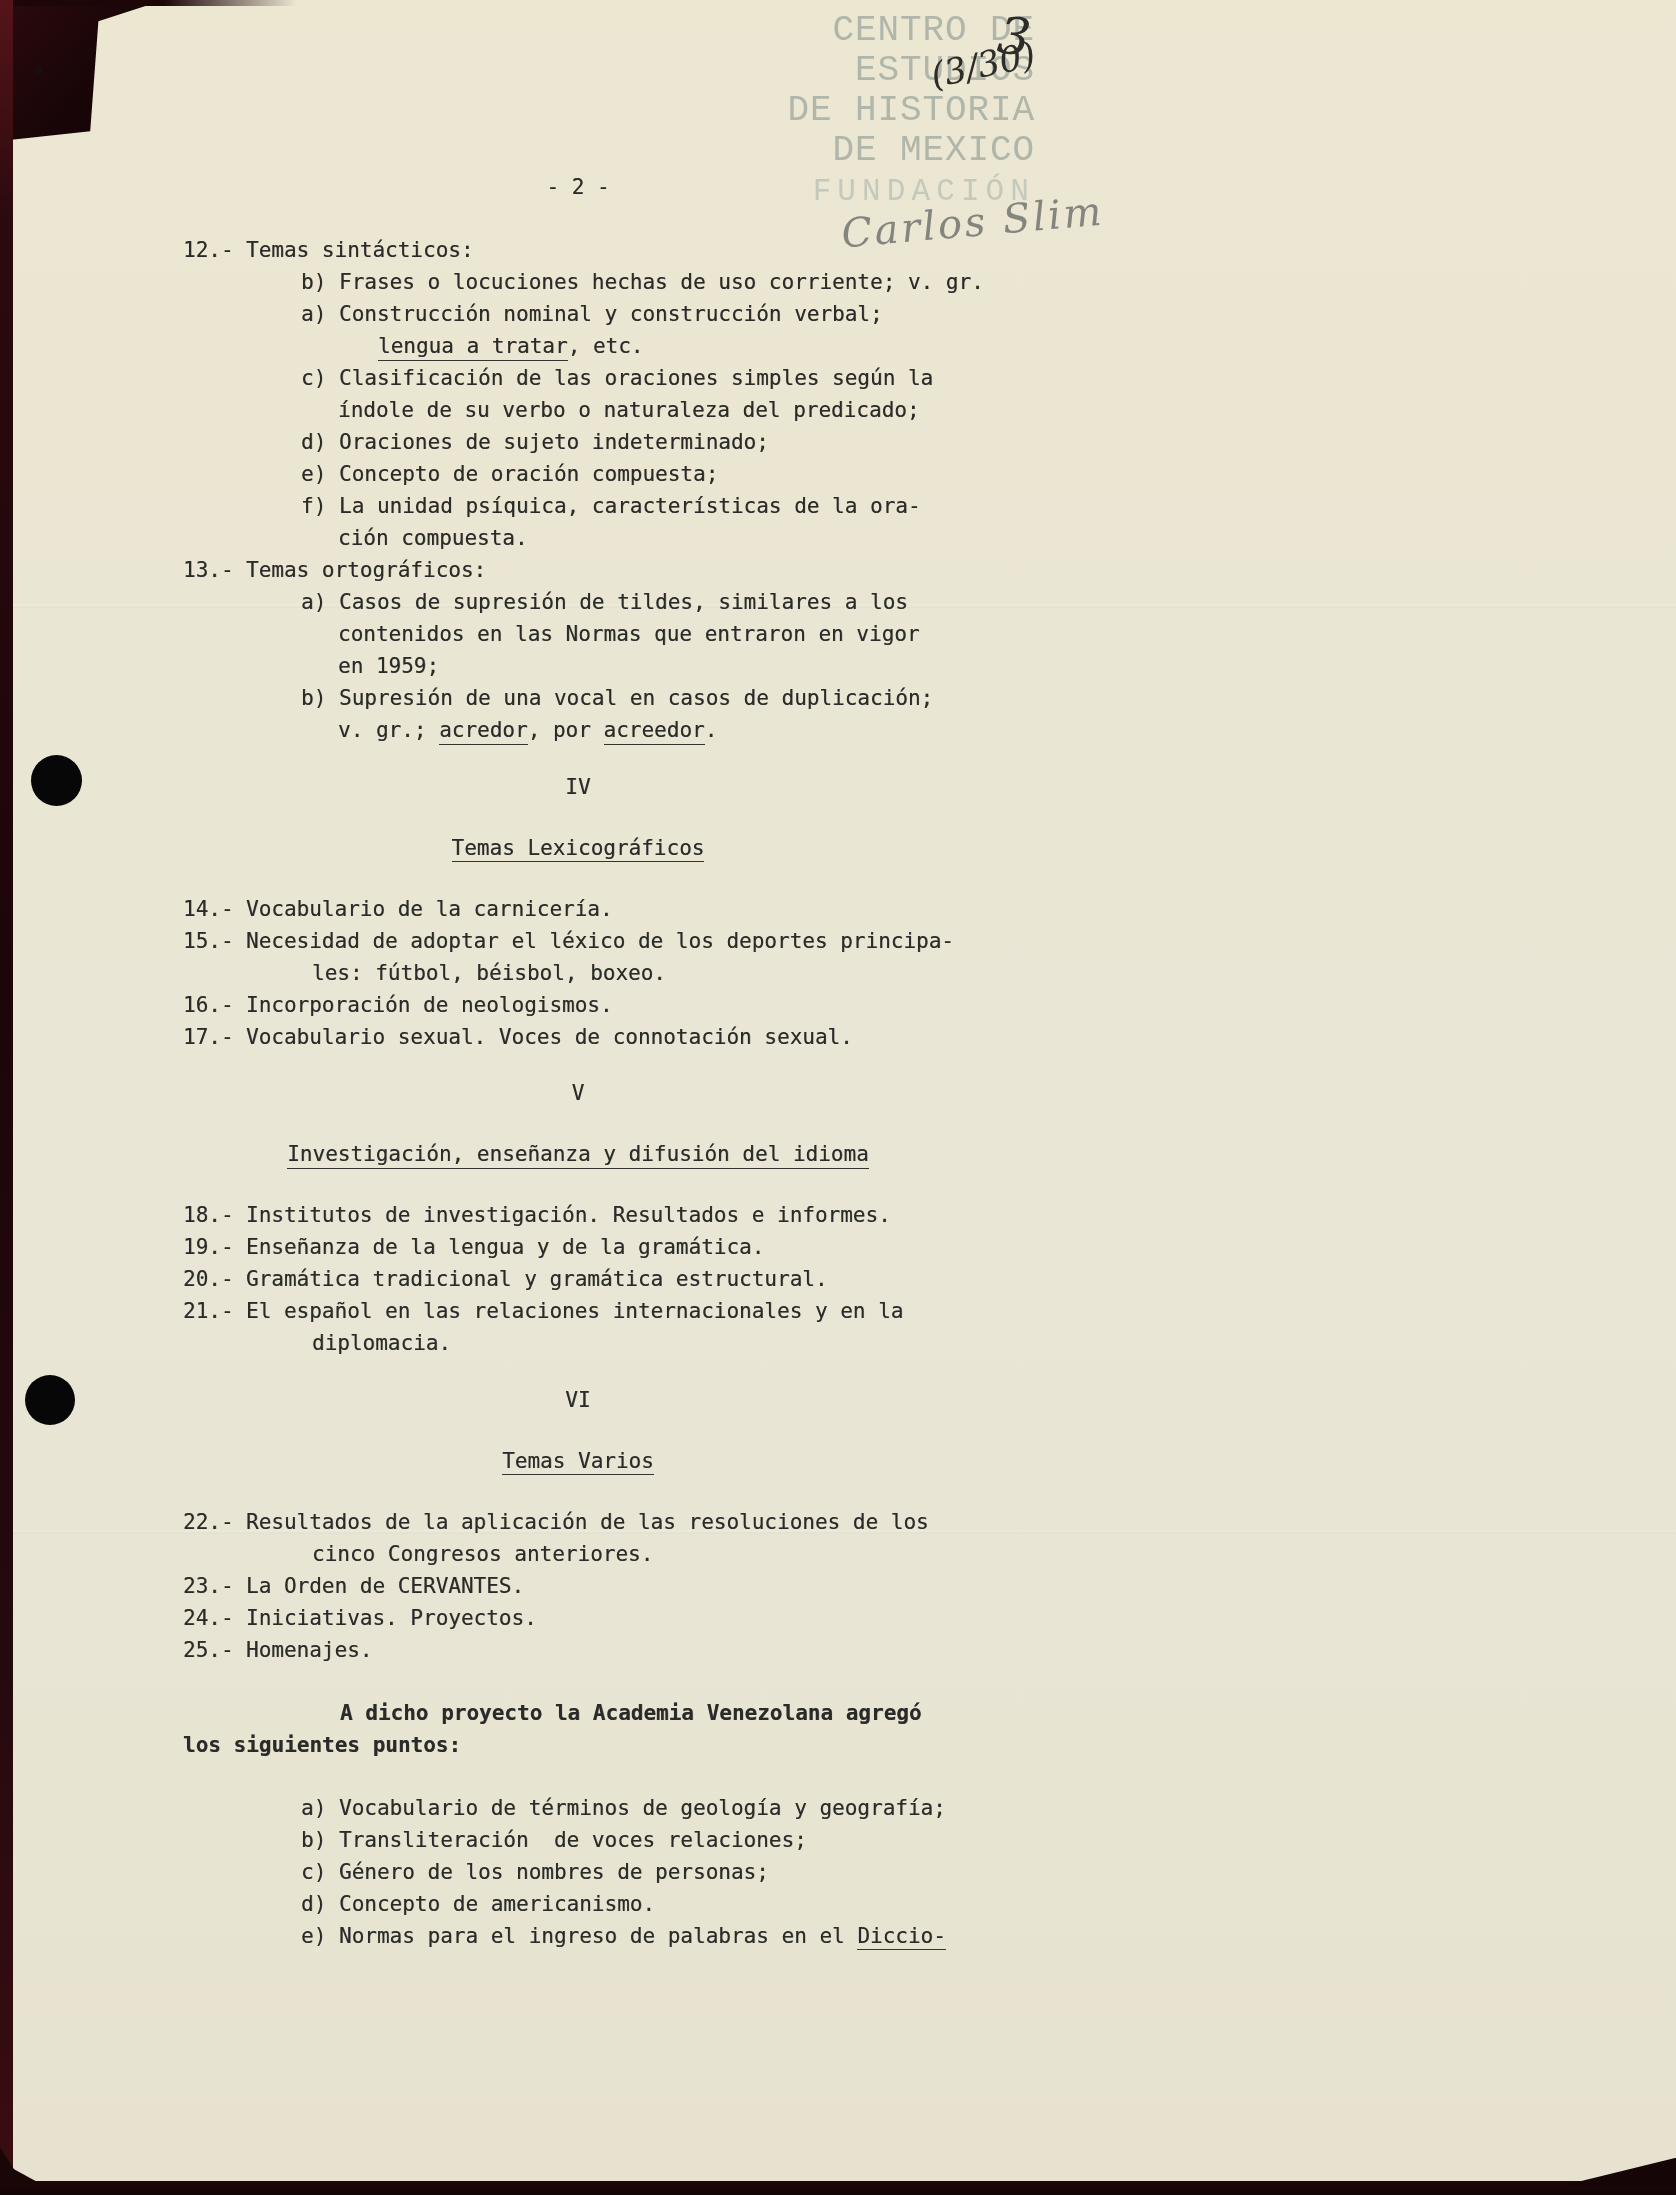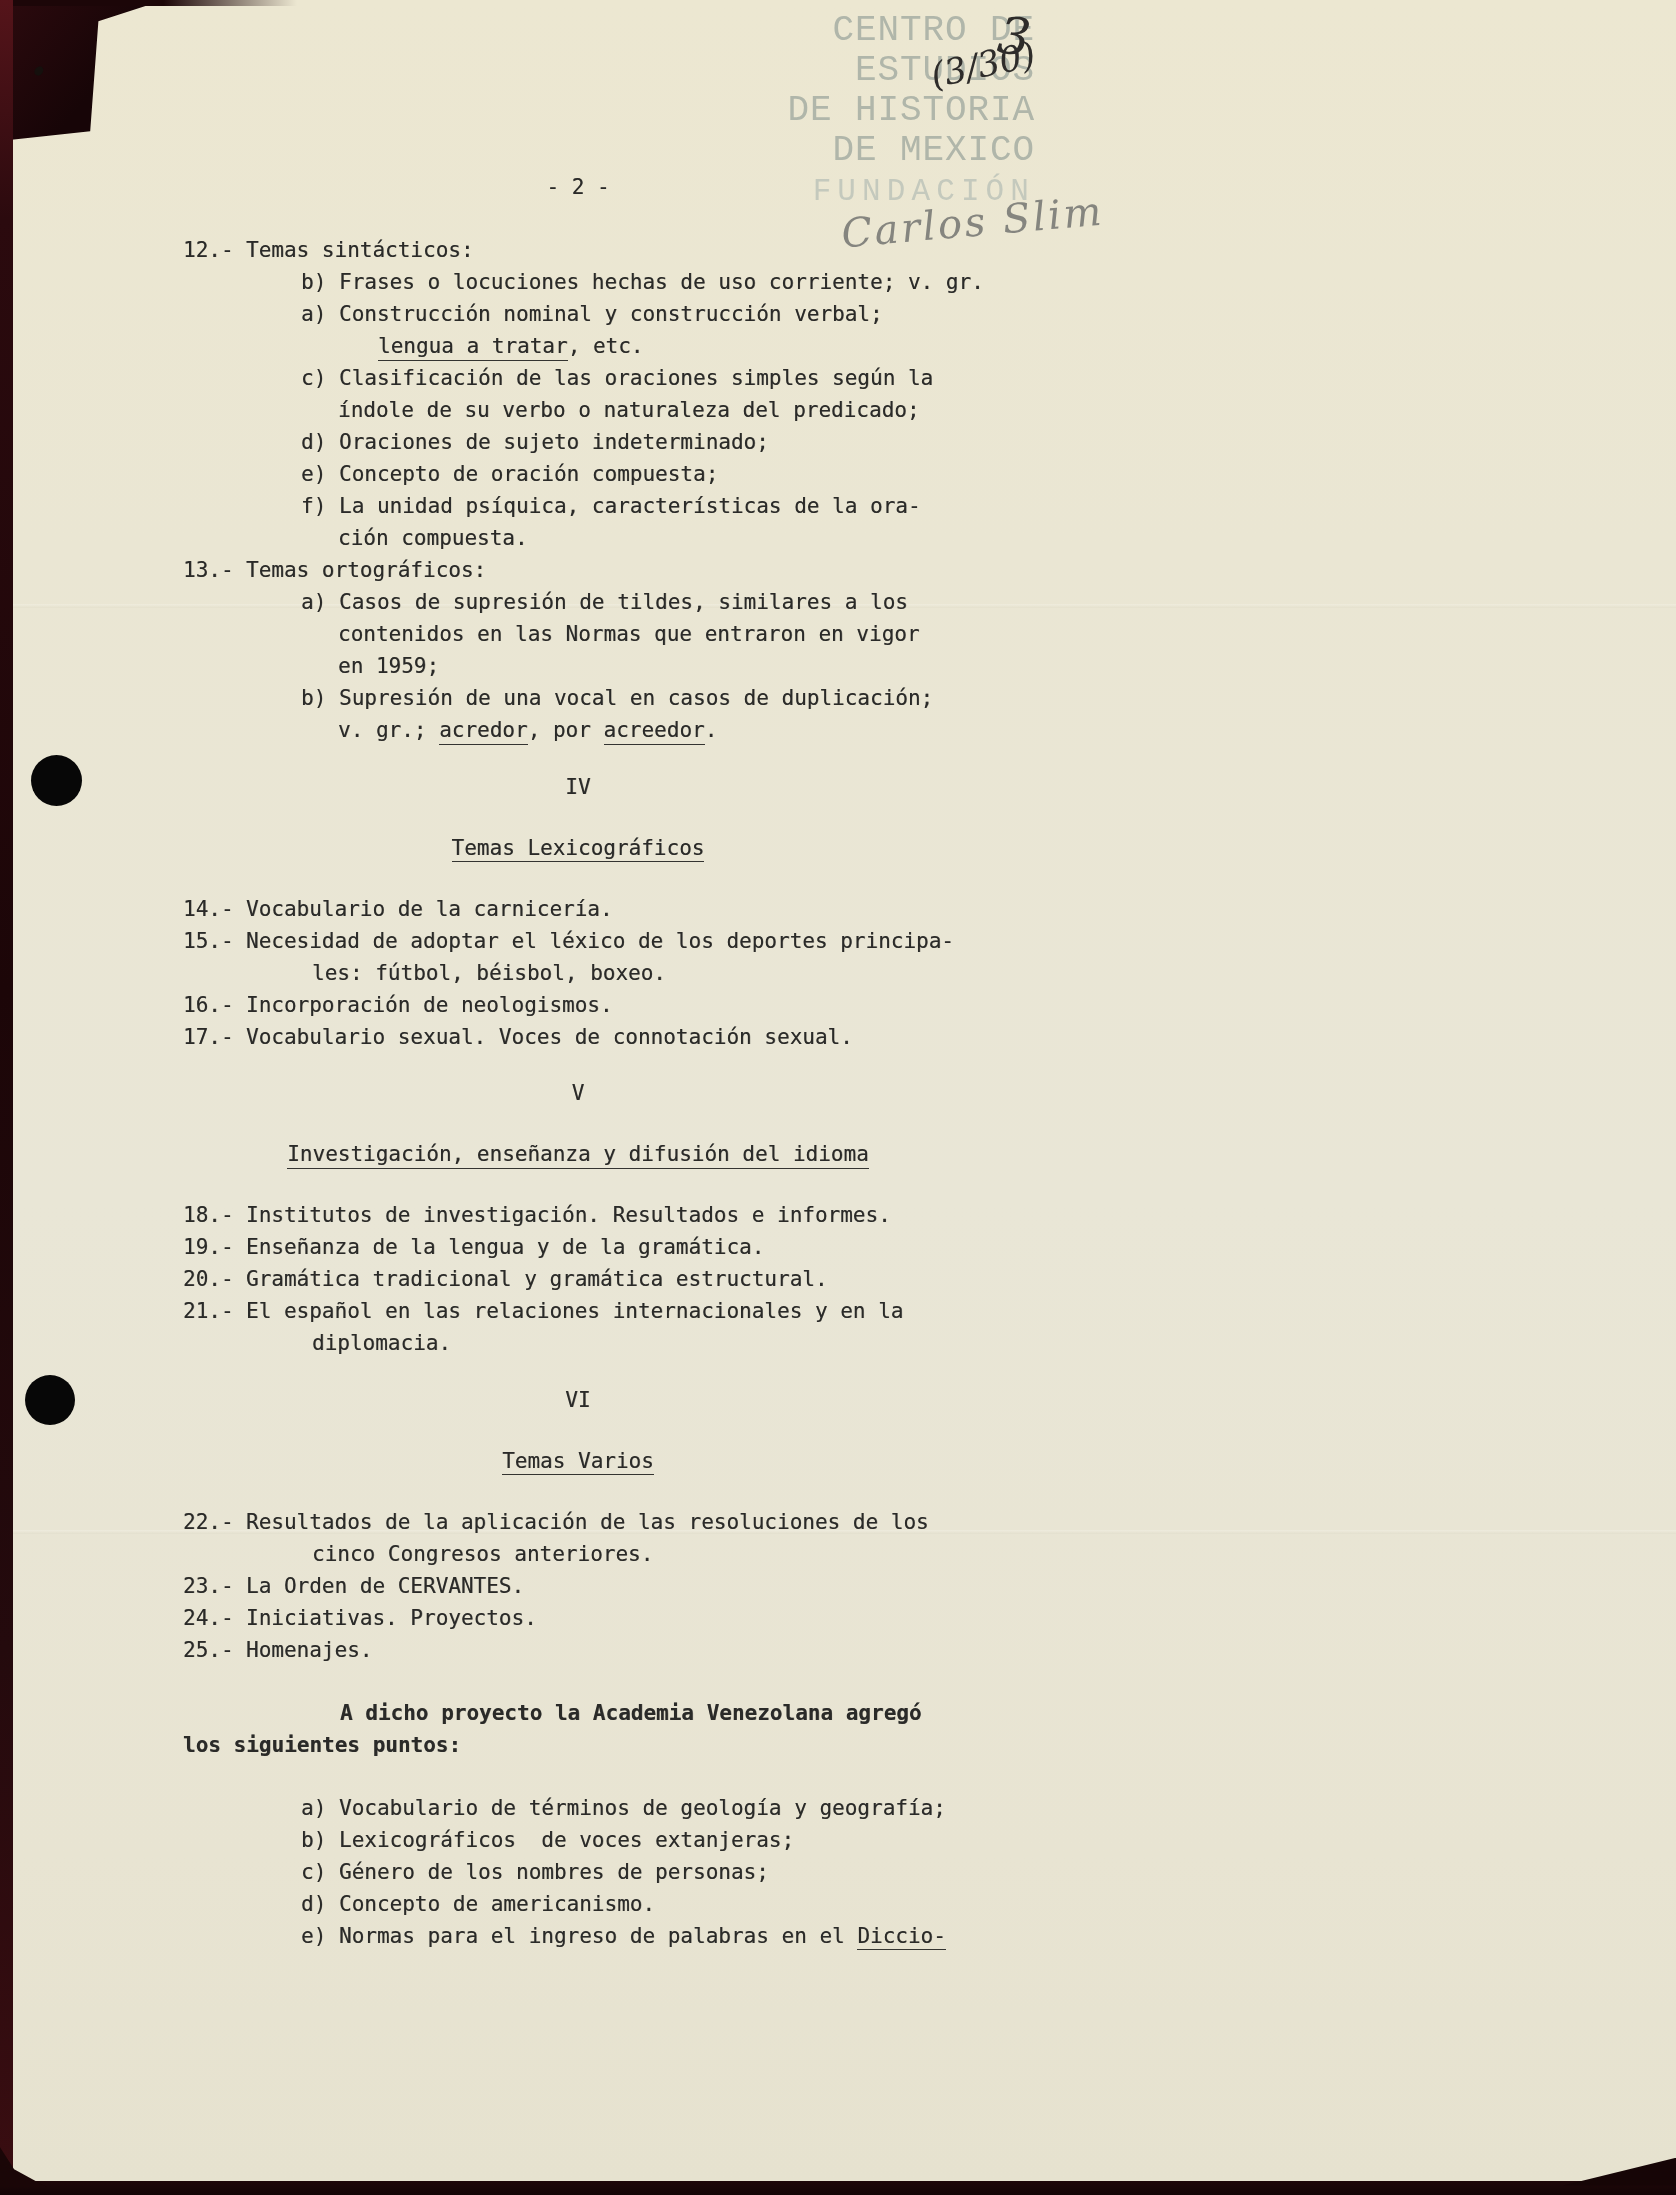--- a/index.html
+++ b/index.html
@@ -162,21 +162,21 @@
         <div class="l"><span class="num">25.-</span><span>Homenajes.</span></div>
       </section>
 
       <div class="para">
         <div class="l p180">A dicho proyecto la Academia Venezolana agregó</div>
         <div class="l">los siguientes puntos:</div>
       </div>
 
       <section class="finals">
         <div class="l p135"><span class="slab">a)</span><span>Vocabulario de términos de geología y geografía;</span></div>
-        <div class="l p135"><span class="slab">b)</span><span>Lexicográficos  de voces extanjeras;</span></div>
+        <div class="l p135"><span class="slab">b)</span><span>Transliteración  de voces relaciones;</span></div>
         <div class="l p135"><span class="slab">c)</span><span>Género de los nombres de personas;</span></div>
         <div class="l p135"><span class="slab">d)</span><span>Concepto de americanismo.</span></div>
         <div class="l p135"><span class="slab">e)</span><span>Normas para el ingreso de palabras en el </span><span class="u">Diccio-</span></div>
       </section>
 
     </div>
   </div>
 
   <div class="corner-tl"></div>
   <div class="edge-top"></div>

